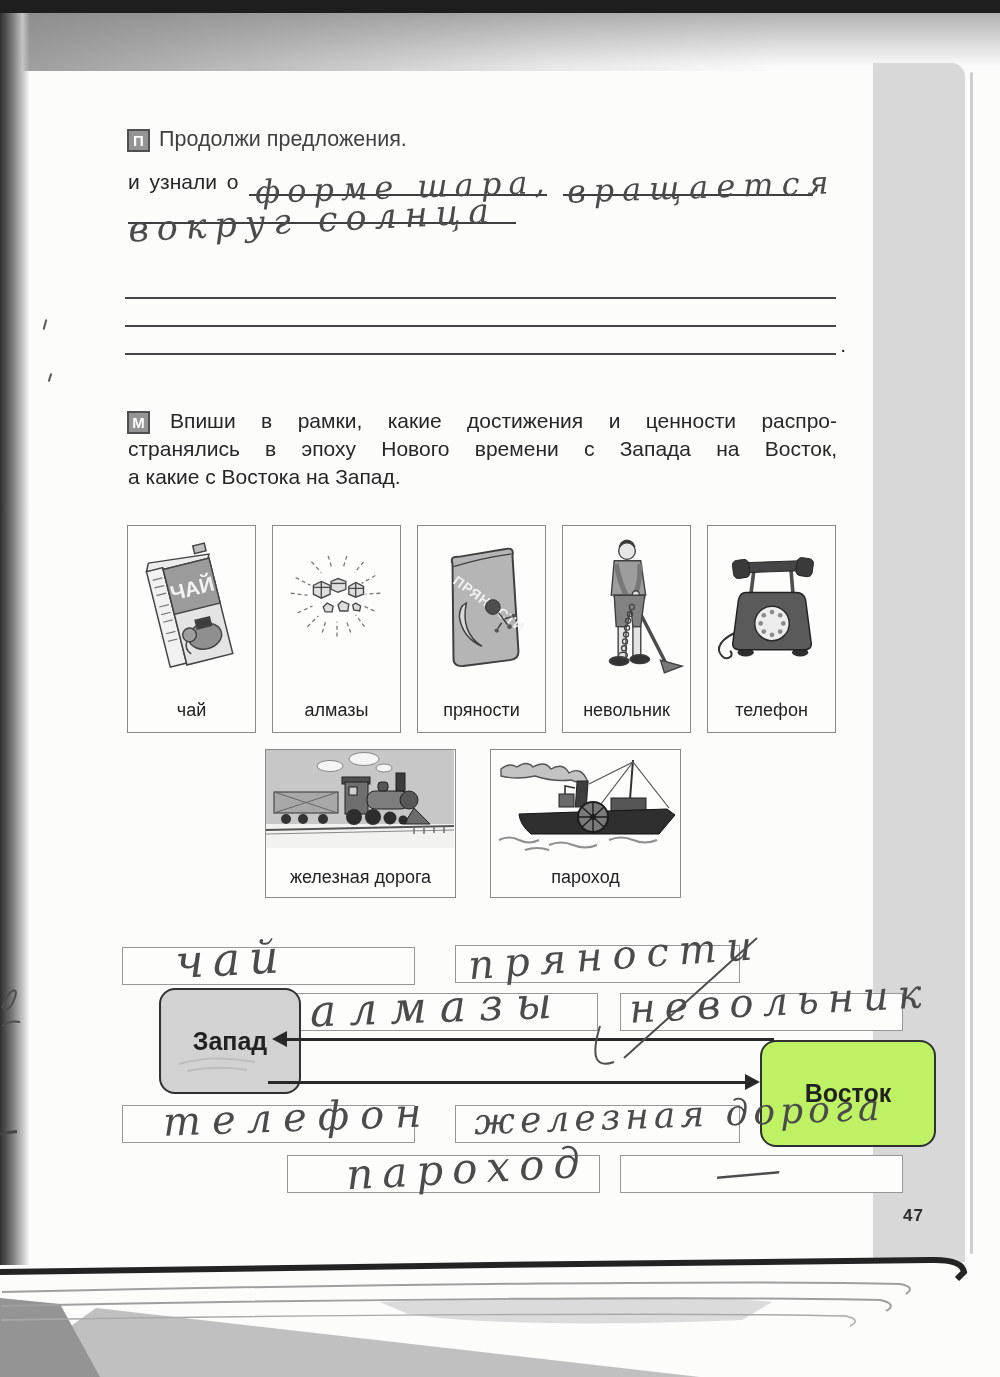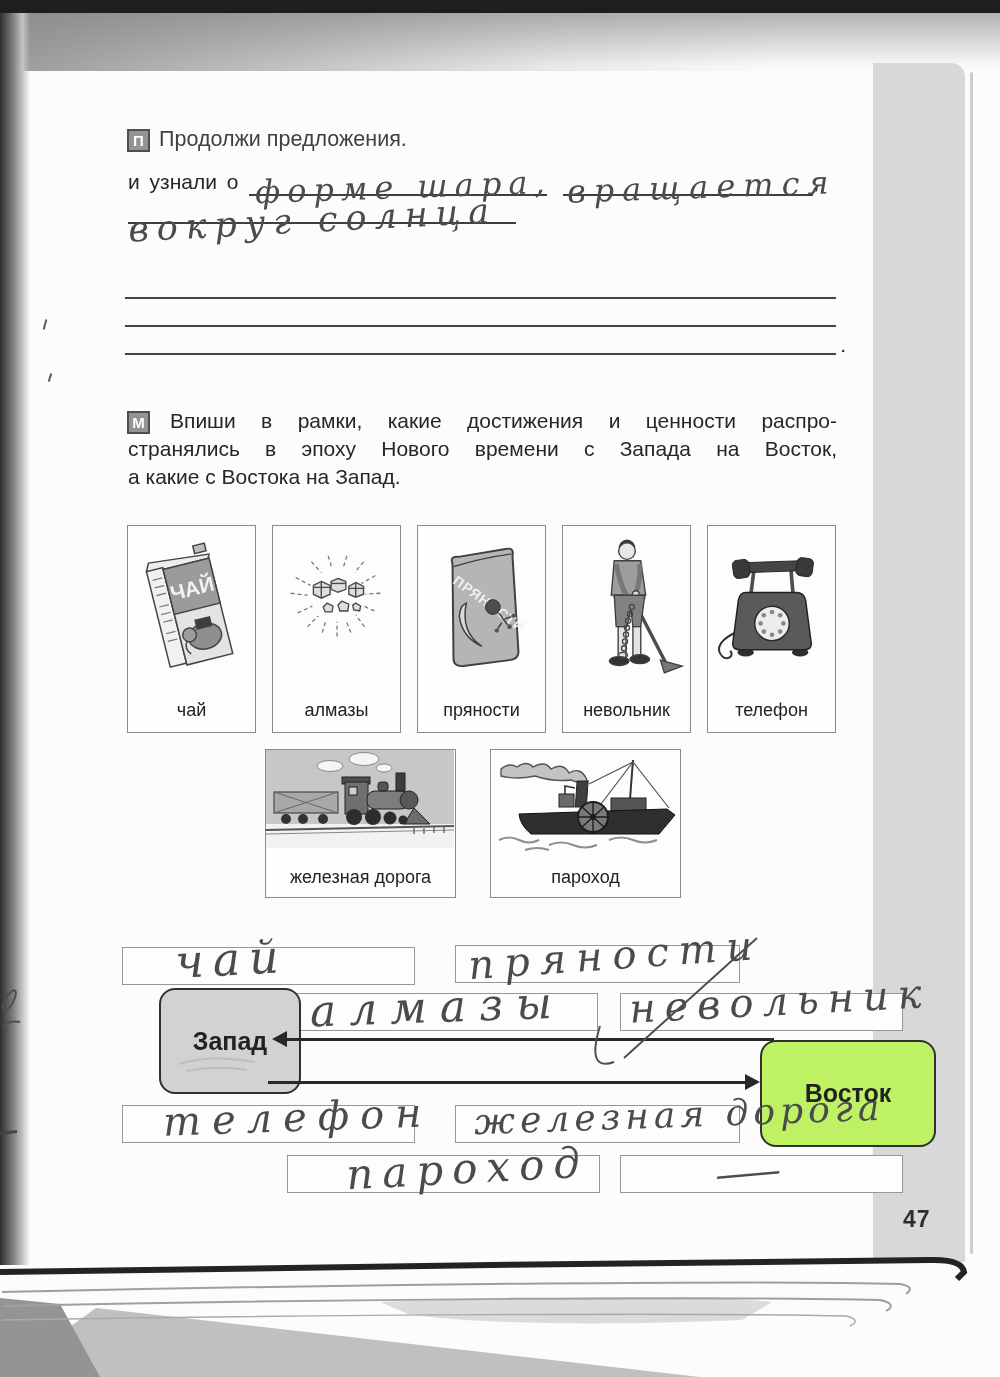--- a/index.html
+++ b/index.html
@@ -8,21 +8,21 @@
   .abs{position:absolute;}
   
   .top-band{left:0;top:0;width:1000px;height:13px;background:#1e1e1e;}
   .top-grad{left:0;top:13px;width:1000px;height:58px;
     background:linear-gradient(to bottom,rgba(130,130,130,.60),rgba(252,252,252,0) 92%),
                linear-gradient(to right,#9a9a9a,#c3c3c3 30%,#e8e8e8 55%,#fafafa 78%);}
   .left-grad{left:0;top:13px;width:30px;height:1252px;
     background:linear-gradient(to right,#2e2e2e,#787878 40%,#c4c4c4 75%,rgba(250,250,250,0));}
   .right-strip{left:873px;top:63px;width:92px;height:1199px;background:#d8d8d8;border-radius:0 14px 0 0;}
   .right-edge{left:970px;top:72px;width:3px;height:1182px;background:#cdcdcd;border-radius:2px;}
-  .pagenum{left:903px;top:1206px;font-size:23px;font-weight:bold;color:#2e2e2e;letter-spacing:1px;}
+  .pagenum{left:903px;top:1206px;font-size:17px;font-weight:bold;color:#2e2e2e;letter-spacing:1px;}
   
   .badge{width:23px;height:23px;background:#949494;border:2px solid #4f4f4f;color:#fff;
          font-weight:bold;font-size:15px;display:flex;align-items:center;justify-content:center;box-sizing:border-box;}
   .title{font-size:21.5px;color:#404040;}
   .par{width:708px;font-size:21px;line-height:28px;color:#262626;}
   .jline{text-align:justify;text-align-last:justify;height:28px;overflow:visible;}
   .pline{display:flex;height:28px;line-height:28px;}
   .uline{border-bottom:2px solid #3f3f3f;position:relative;}
   .blank{height:0;border-top:2px solid #464646;}
   

